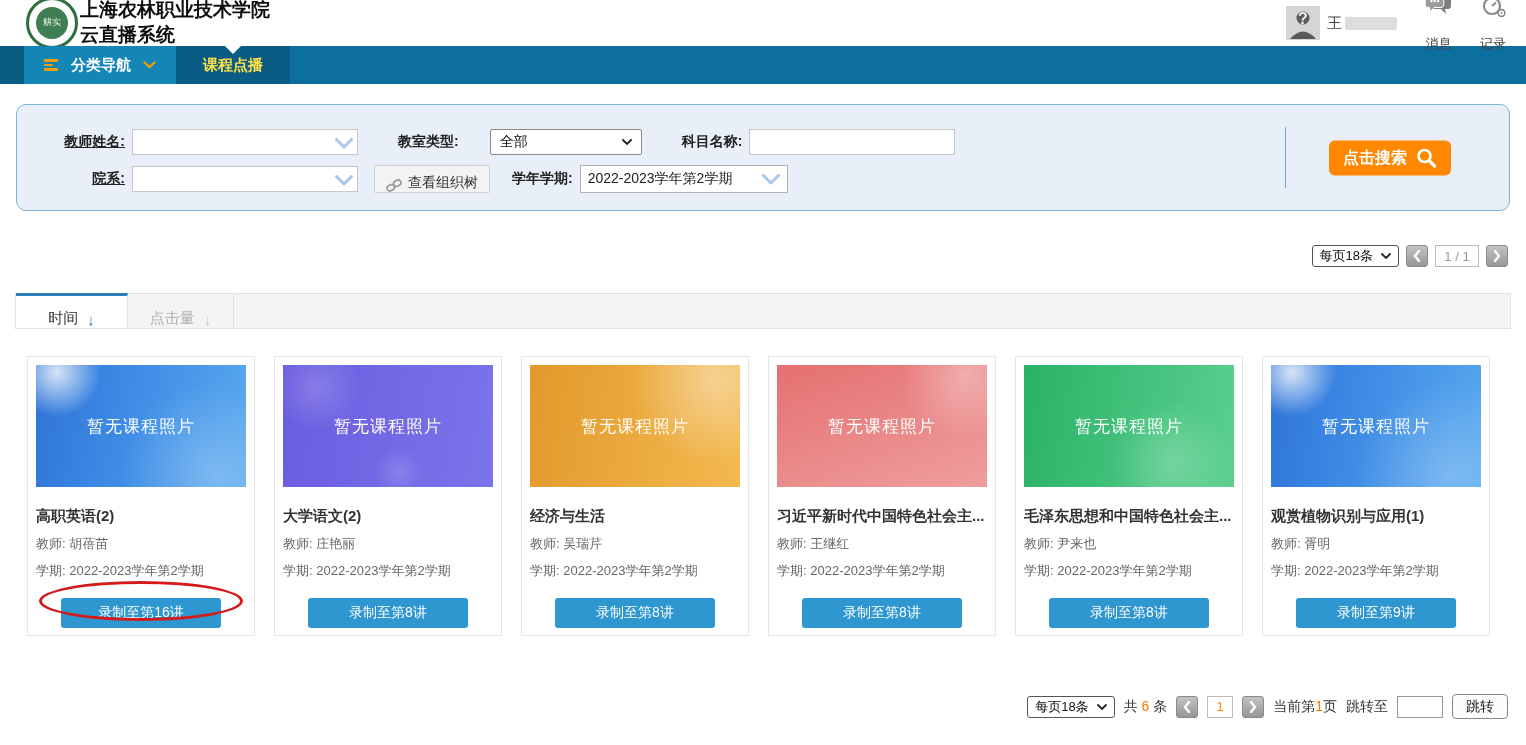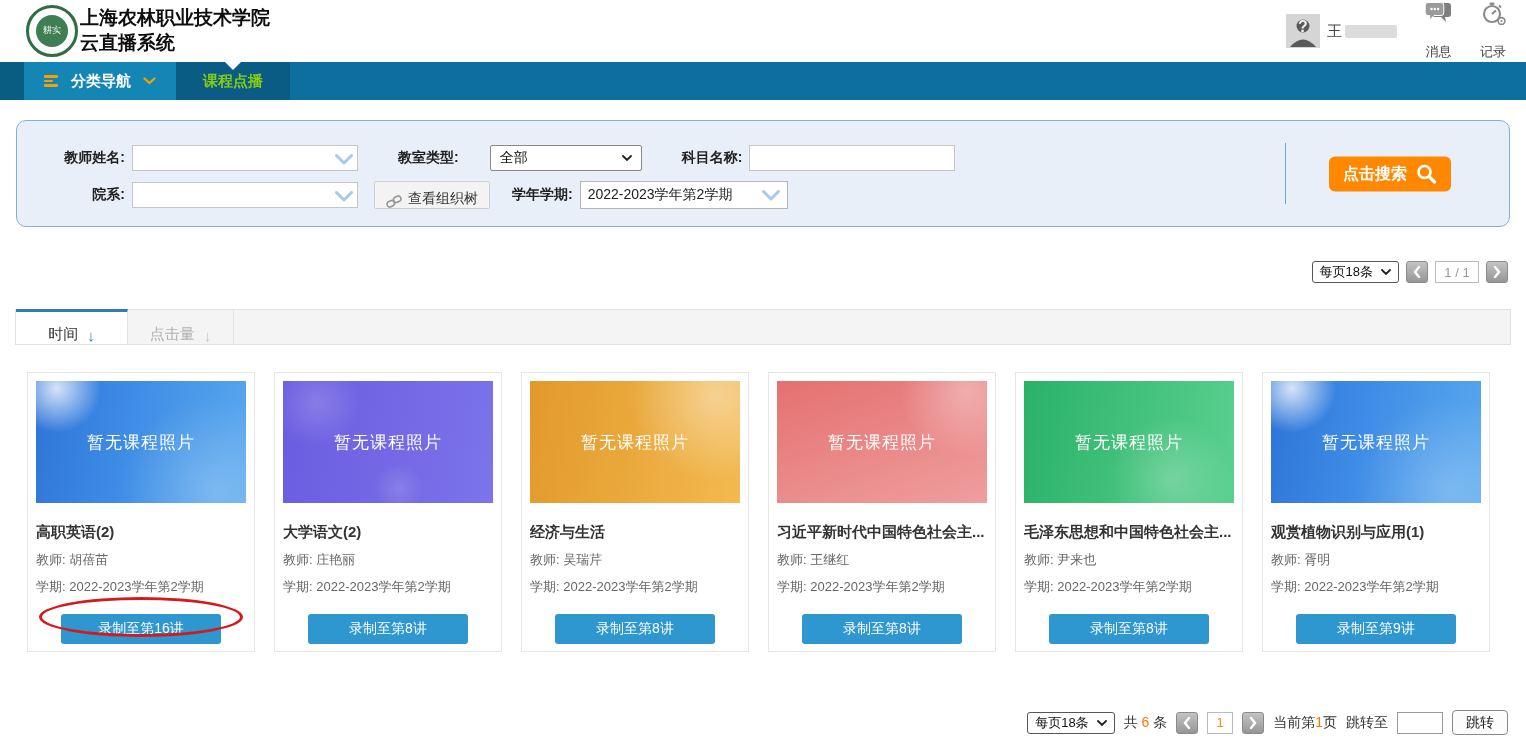--- a/index.html
+++ b/index.html
@@ -2,44 +2,44 @@
 <html><head>
 <meta charset="utf-8">
 <style>
   * { box-sizing: border-box; margin: 0; padding: 0; }
   body {
     width: 1526px; height: 745px; overflow: hidden; position: relative;
     background: #fff; color: #333;
     font-family: "Liberation Sans", "DejaVu Sans", sans-serif;
   }
   
-  .header { height: 62px; display: flex; align-items: center; padding: 0 20px 0 26px; background: #fff; }
+  .header { height: 46px; display: flex; align-items: center; padding: 0 20px 0 26px; background: #fff; }
   .logo { width: 52px; height: 52px; border-radius: 50%; border: 3px solid #2f6e40; background: #fdfdfd; display: grid; place-items: center; flex: 0 0 auto; }
   .logo-core { width: 32px; height: 32px; border-radius: 50%; background: #3f7d52; color: #fff; font-size: 9px; display: grid; place-items: center; text-align: center; line-height: 1.1; }
   .title-block { margin-left: 2px; font-weight: bold; color: #0d0d0d; font-size: 19px; line-height: 1.3; }
   .header-right { margin-left: auto; display: flex; align-items: center; gap: 28px; }
   .user { display: flex; align-items: center; gap: 7px; }
   .avatar { width: 34px; height: 34px; background: #d5d5d5; position: relative; display: grid; place-items: center; }
   .user-name { font-size: 15px; color: #444; display: flex; align-items: center; gap: 3px; }
   .redact { display: inline-block; width: 52px; height: 13px; background: #dcdcdc; border-radius: 2px; }
   .icon-btn { display: flex; flex-direction: column; align-items: center; gap: 18px; cursor: pointer; }
   .icon-btn .lbl { font-size: 13px; color: #444; }
   
   .nav { height: 38px; background: #0d6f9e; display: flex; align-items: stretch; }
   .nav-edge { width: 24px; background: #0a5d82; }
   .nav-menu { background: #1486b5; display: flex; align-items: center; gap: 12px; padding: 0 20px; color: #fff; font-weight: bold; font-size: 15px; cursor: pointer; }
   .burger { display: flex; flex-direction: column; gap: 2px; width: 15px; }
   .burger i { display: block; height: 2.5px; background: #f5a000; border-radius: 1px; }
   .burger i:nth-child(1){ width: 14px; } .burger i:nth-child(2){ width: 9px; } .burger i:nth-child(3){ width: 14px; }
-  .nav-tab { background: #0a5c84; padding: 0 27px; display: flex; align-items: center; color: #84cc16; font-weight: bold; font-size: 15px; position: relative; cursor: pointer; }
+  .nav-tab { background: #0a5c84; padding: 0 27px; display: flex; align-items: center; color: #fde047; font-weight: bold; font-size: 15px; position: relative; cursor: pointer; }
   .nav-tab::after { content: ""; position: absolute; top: 0; left: 50%; margin-left: -8px; border-left: 8px solid transparent; border-right: 8px solid transparent; border-top: 8px solid #fff; }
   
   .filters { margin: 20px 16px 0; height: 107px; background: #e9eff8; border: 1px solid #7fb2d9; border-radius: 10px; position: relative; padding-top: 15px; }
   .f-row { display: flex; align-items: center; height: 30px; margin-top: 7px; padding-left: 22px; }
-  .f-label { width: 86px; text-align: right; font-weight: bold; font-size: 14px; color: #222; margin-right: 7px; white-space: nowrap; }
+  .f-label { width: 86px; text-align: right; font-weight: bold; font-size: 14px; color: #222; margin-right: 7px; white-space: nowrap; text-decoration: underline; }
   .f-input-wrap { position: relative; width: 226px; height: 26px; background: #fff; border: 1px solid #c6c6c6; }
   .f-input-wrap input { width: 100%; height: 100%; border: none; outline: none; padding: 0 28px 0 6px; font-size: 14px; }
   .f-input-wrap .blue-chev { position: absolute; right: 4px; top: 8px; }
   .f-select { width: 152px; height: 26px; margin-left: 24px; background: #fff; border: 1px solid #8a8a8a; border-radius: 2px; display: flex; align-items: center; justify-content: space-between; padding: 4px 9px; font-size: 14px; color: #111; cursor: pointer; }
   .f-label2 { margin-left: 40px; font-weight: bold; font-size: 14px; color: #222; margin-right: 7px; }
   .f-plain-input { width: 206px; height: 26px; border: 1px solid #c6c6c6; background: #fff; padding: 0 6px; font-size: 14px; outline: none; }
   .org-btn { margin-left: 16px; height: 28px; padding: 0 11px; background: #f3f3f3; border: 1px solid #cfcfcf; border-radius: 2px; display: flex; align-items: flex-end; gap: 6px; font-size: 14px; color: #333; cursor: pointer; }
   .sem-label { margin-left: 22px; font-weight: bold; font-size: 14px; color: #222; margin-right: 7px; }
   .sem-box { width: 208px; height: 28px; background: #fff; border: 1px solid #b5b5b5; display: flex; align-items: center; justify-content: space-between; padding: 0 7px; font-size: 14px; color: #222; cursor: pointer; }
   .f-divider { position: absolute; right: 223px; top: 22px; bottom: 22px; width: 1px; background: #6fa8cf; }

